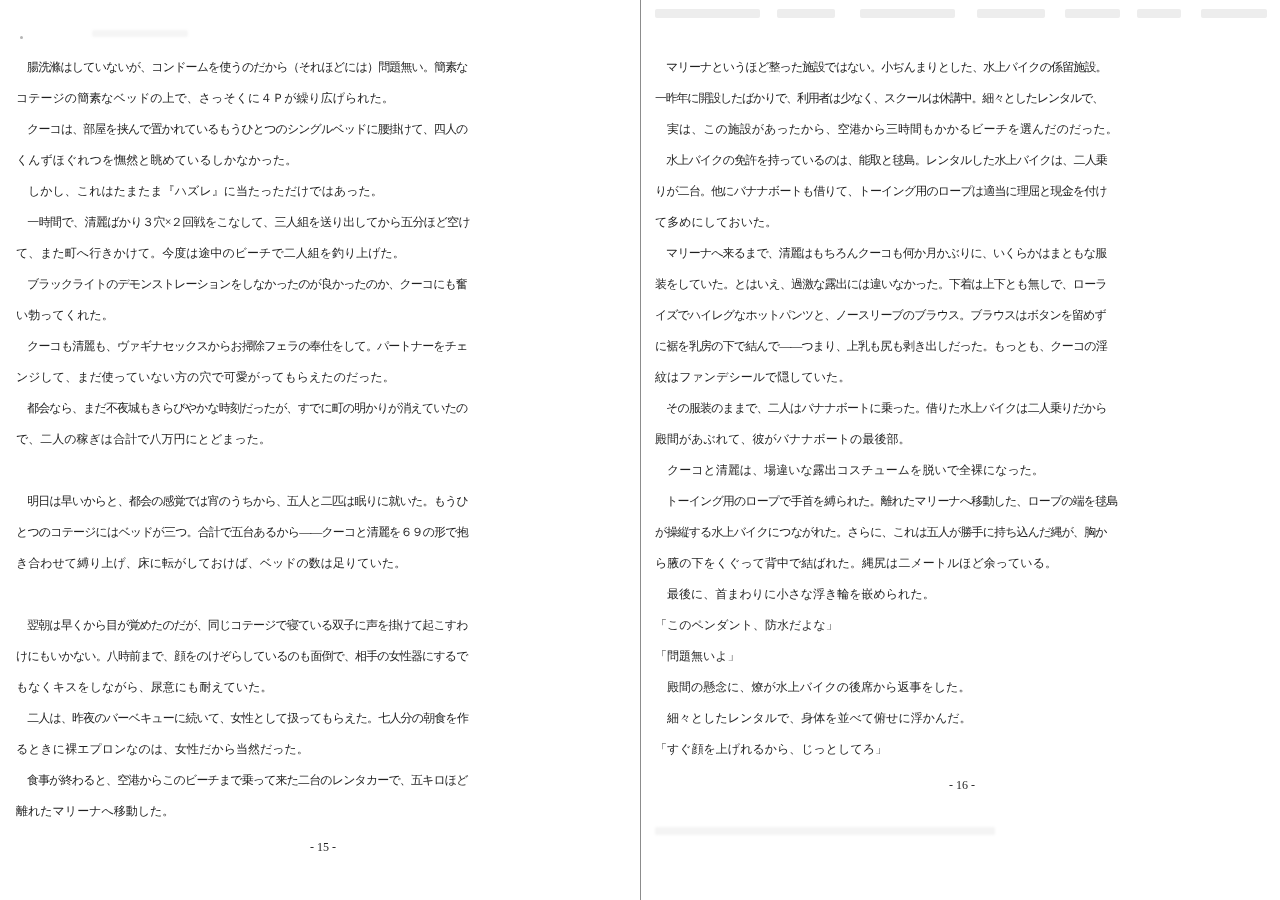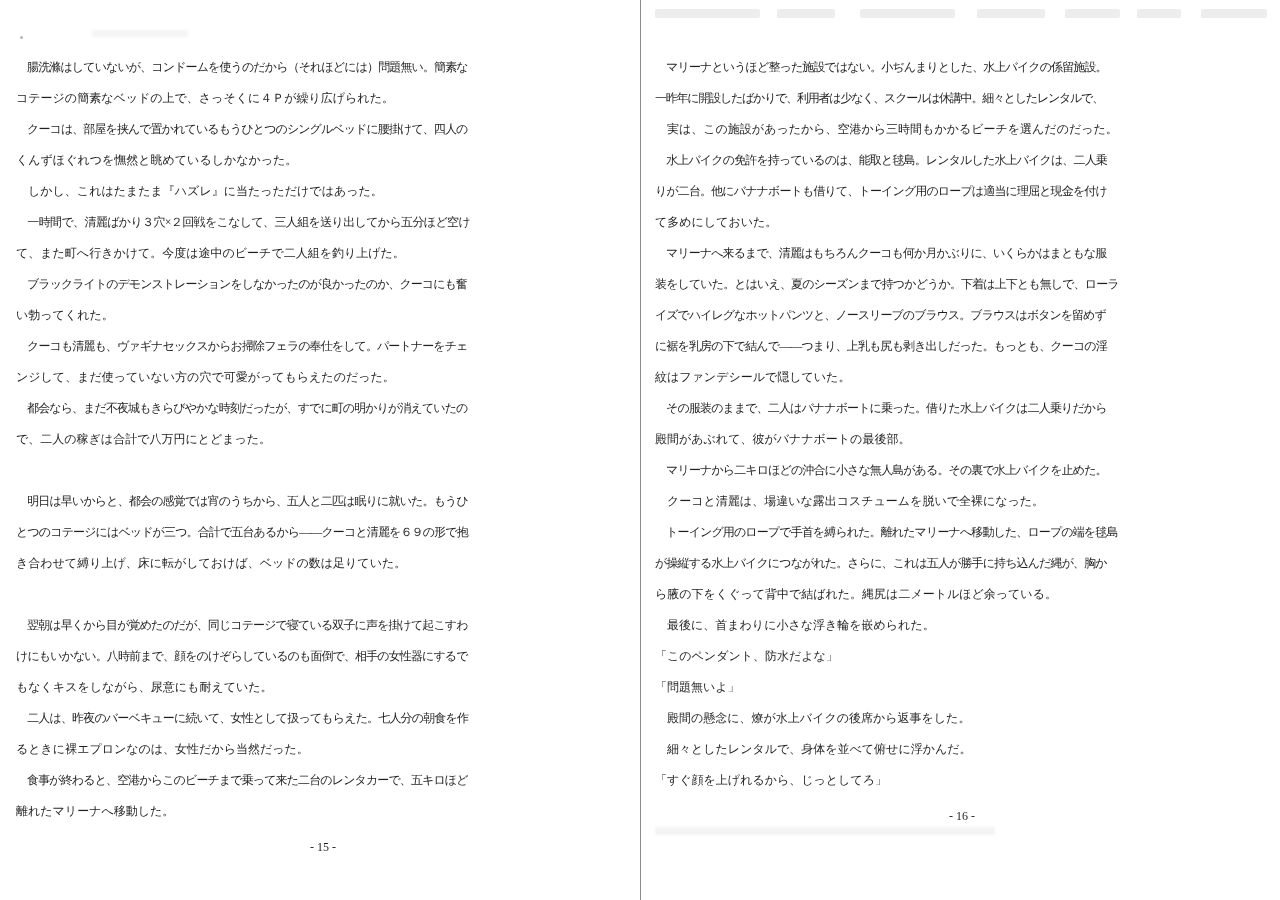--- a/index.html
+++ b/index.html
@@ -110,27 +110,26 @@
 
   <div class="page right">
     <div class="lines">
         <div class="line fill"><span style="letter-spacing: -0.884375px;">　マリーナというほど整った施設ではない。小ぢんまりとした、水上バイクの係留施設。</span></div>
         <div class="line fill"><span style="letter-spacing: -1.22561px;">一昨年に開設したばかりで、利用者は少なく、スクールは休講中。細々としたレンタルで、</span></div>
         <div class="line"><span>　実は、この施設があったから、空港から三時間もかかるビーチを選んだのだった。</span></div>
         <div class="line fill"><span style="letter-spacing: -0.85625px;">　水上バイクの免許を持っているのは、能取と毬島。レンタルした水上バイクは、二人乗</span></div>
         <div class="line fill"><span style="letter-spacing: -0.865625px;">りが二台。他にバナナボートも借りて、トーイング用のロープは適当に理屈と現金を付け</span></div>
         <div class="line"><span>て多めにしておいた。</span></div>
         <div class="line fill"><span style="letter-spacing: -0.921875px;">　マリーナへ来るまで、清麗はもちろんクーコも何か月かぶりに、いくらかはまともな服</span></div>
-        <div class="line fill"><span style="letter-spacing: -0.875px;">装をしていた。とはいえ、夏のシーズンまで持つかどうか。下着は上下とも無しで、ローラ</span></div>
+        <div class="line fill"><span style="letter-spacing: -0.875px;">装をしていた。とはいえ、過激な露出には違いなかった。下着は上下とも無しで、ローラ</span></div>
         <div class="line fill"><span style="letter-spacing: -0.978125px; font-family: Liberation Serif, serif;">イズでハイレグなホットパンツと、ノースリーブのブラウス。ブラウスはボタンを留めず</span></div>
         <div class="line fill"><span style="letter-spacing: -0.865625px;">に裾を乳房の下で結んで――つまり、上乳も尻も剥き出しだった。もっとも、クーコの淫</span></div>
         <div class="line"><span>紋はファンデシールで隠していた。</span></div>
         <div class="line fill"><span style="letter-spacing: -0.884375px;">　その服装のままで、二人はバナナボートに乗った。借りた水上バイクは二人乗りだから</span></div>
         <div class="line"><span>殿間があぶれて、彼がバナナボートの最後部。</span></div>
-        <div class="line fill"><span style="letter-spacing: -0.884375px;">　マリーナから二キロほどの沖合に小さな無人島がある。その裏で水上バイクを止めた。</span></div>
         <div class="line"><span>　クーコと清麗は、場違いな露出コスチュームを脱いで全裸になった。</span></div>
         <div class="line fill"><span style="letter-spacing: -0.884375px;">　トーイング用のロープで手首を縛られた。離れたマリーナへ移動した、ロープの端を毬島</span></div>
         <div class="line fill"><span style="letter-spacing: -0.884375px;">が操縦する水上バイクにつながれた。さらに、これは五人が勝手に持ち込んだ縄が、胸か</span></div>
         <div class="line"><span>ら腋の下をくぐって背中で結ばれた。縄尻は二メートルほど余っている。</span></div>
         <div class="line"><span>　最後に、首まわりに小さな浮き輪を嵌められた。</span></div>
         <div class="line"><span>「このペンダント、防水だよな」</span></div>
         <div class="line"><span>「問題無いよ」</span></div>
         <div class="line"><span>　殿間の懸念に、燎が水上バイクの後席から返事をした。</span></div>
         <div class="line"><span>　細々としたレンタルで、身体を並べて俯せに浮かんだ。</span></div>
         <div class="line"><span>「すぐ顔を上げれるから、じっとしてろ」</span></div>

